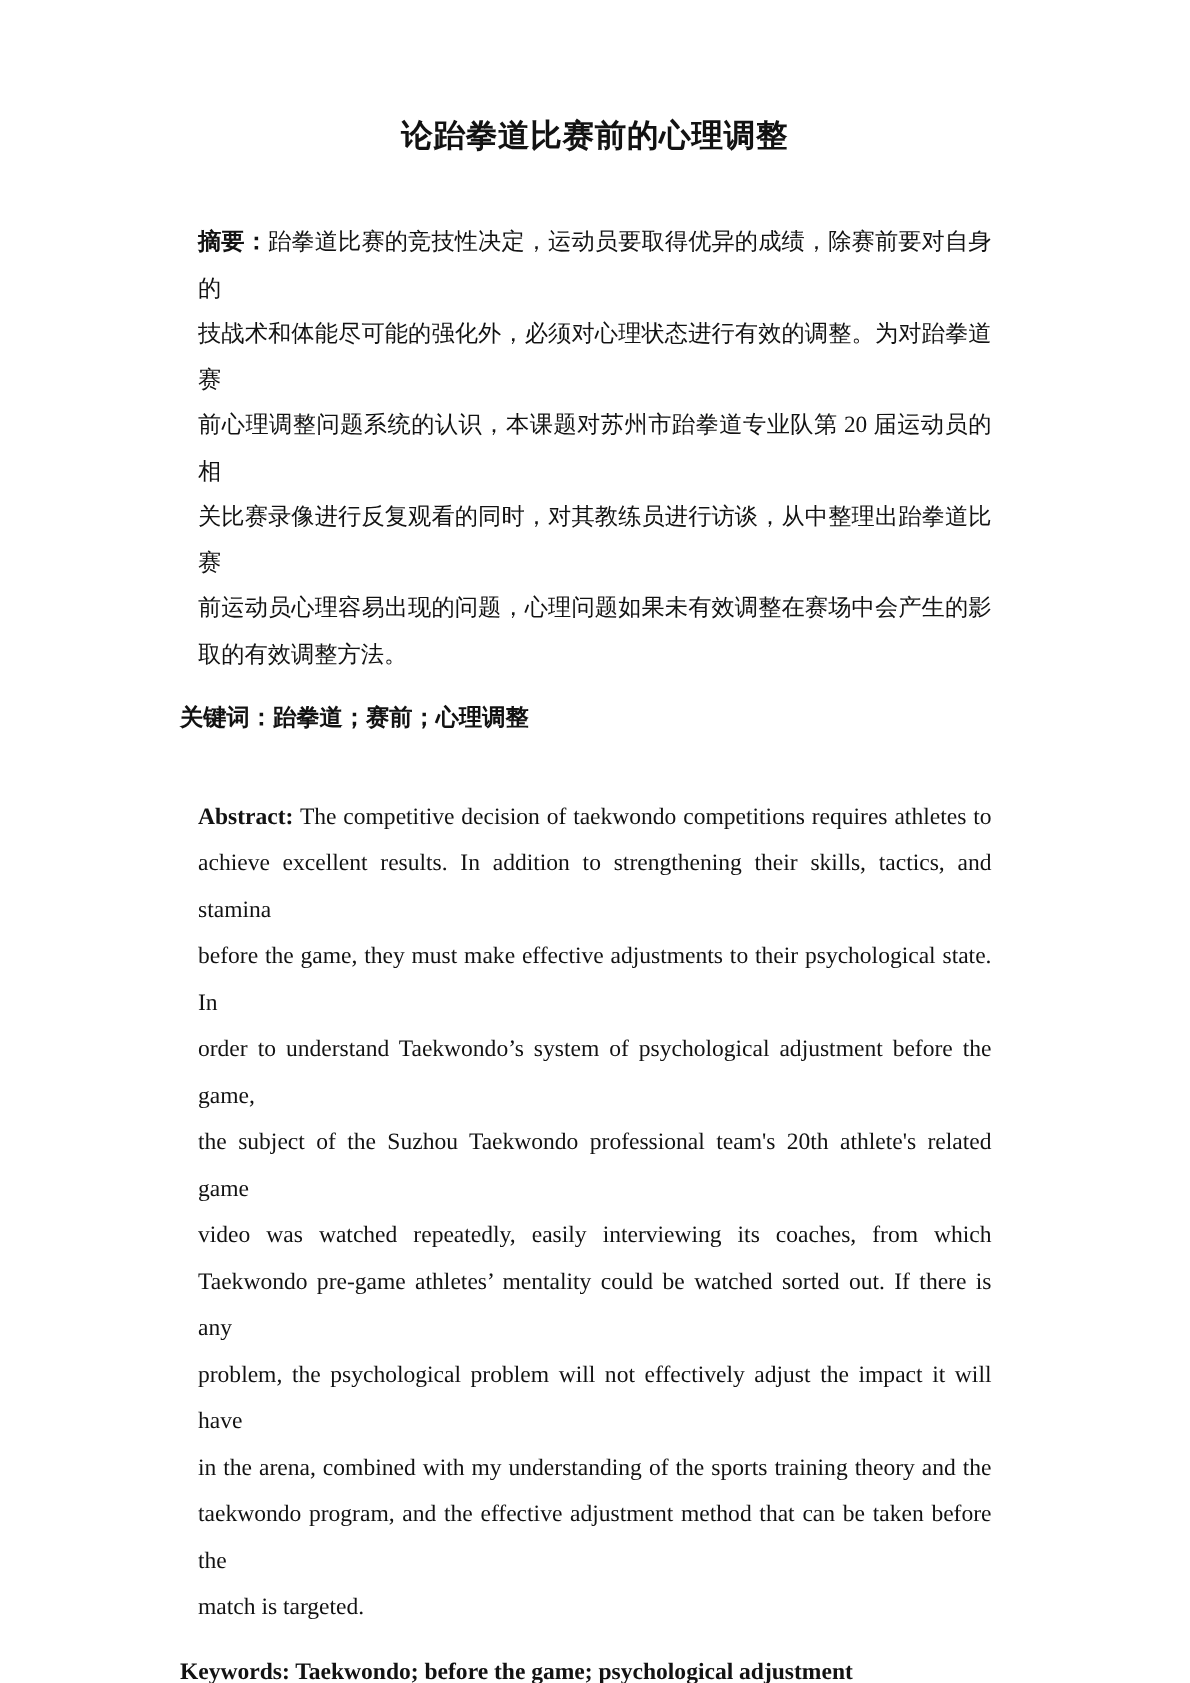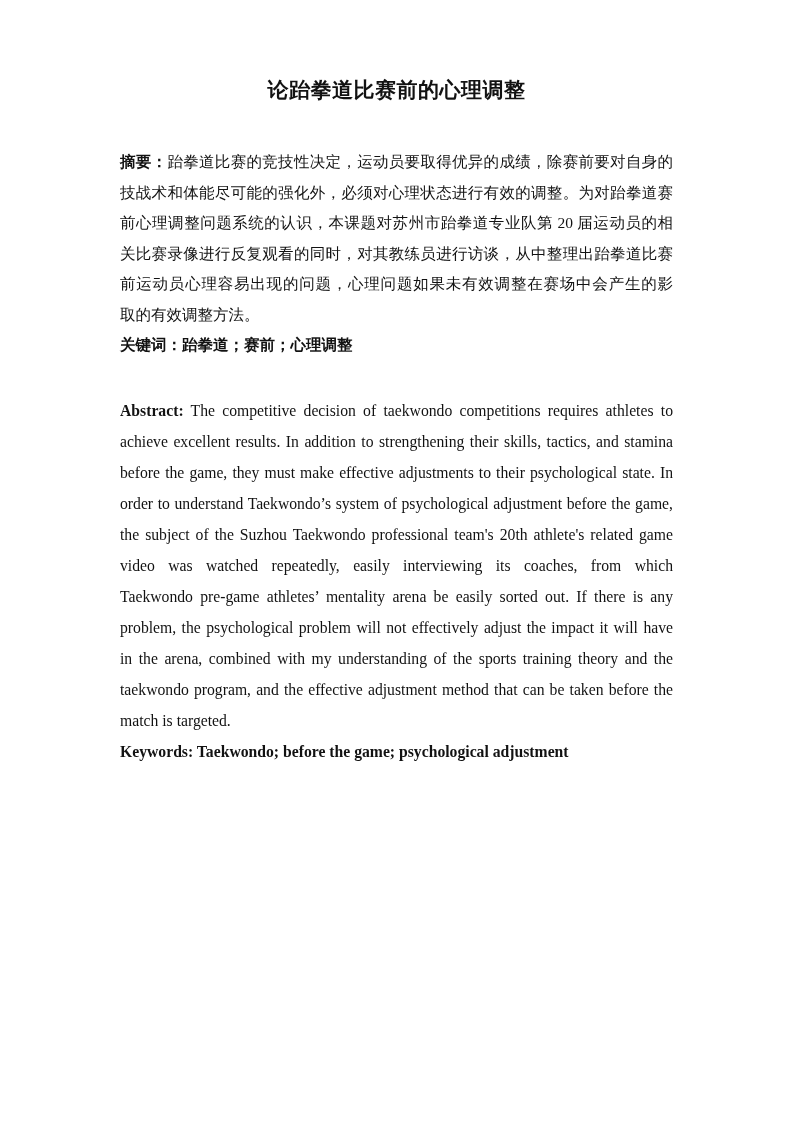--- a/index.html
+++ b/index.html
@@ -19,21 +19,21 @@
     box-sizing: border-box;
   }
   .title {
     margin: 0 0 43px 0;
     font-size: 21px;
     line-height: 28px;
     font-weight: 700;
     text-align: center;
     letter-spacing: 0.5px;
   }
-  .para { margin: 0; }
+  .para { margin: 12px; }
   .line {
     text-align: justify;
     text-align-last: justify;
     text-justify: inter-word;
     white-space: normal;
   }
   .line.last {
     text-align: center;
     text-align-last: left;
   }
@@ -68,21 +68,21 @@
 
   <div class="line last kw zh-text">关键词：跆拳道；赛前；心理调整</div>
 
   <div class="para en-text en-block">
     <div class="line"><b>Abstract:</b><span> The competitive decision of taekwondo competitions requires athletes to</span></div>
     <div class="line">achieve excellent results. In addition to strengthening their skills, tactics, and stamina</div>
     <div class="line">before the game, they must make effective adjustments to their psychological state. In</div>
     <div class="line">order to understand Taekwondo’s system of psychological adjustment before the game,</div>
     <div class="line">the subject of the Suzhou Taekwondo professional team's 20th athlete's related game</div>
     <div class="line">video was watched repeatedly, easily interviewing its coaches, from which</div>
-    <div class="line">Taekwondo pre-game athletes’ mentality arena be easily sorted out. If there is any</div>
+    <div class="line">Taekwondo pre-game athletes’ mentality could be watched sorted out. If there is any</div>
     <div class="line">problem, the psychological problem will not effectively adjust the impact it will have</div>
     <div class="line">in the arena, combined with my understanding of the sports training theory and the</div>
     <div class="line">taekwondo program, and the effective adjustment method that can be taken before the</div>
     <div class="line last">match is targeted.</div>
   </div>
 
   <div class="line last kw en-text">Keywords: Taekwondo; before the game; psychological adjustment</div>
 
 </div>
 

